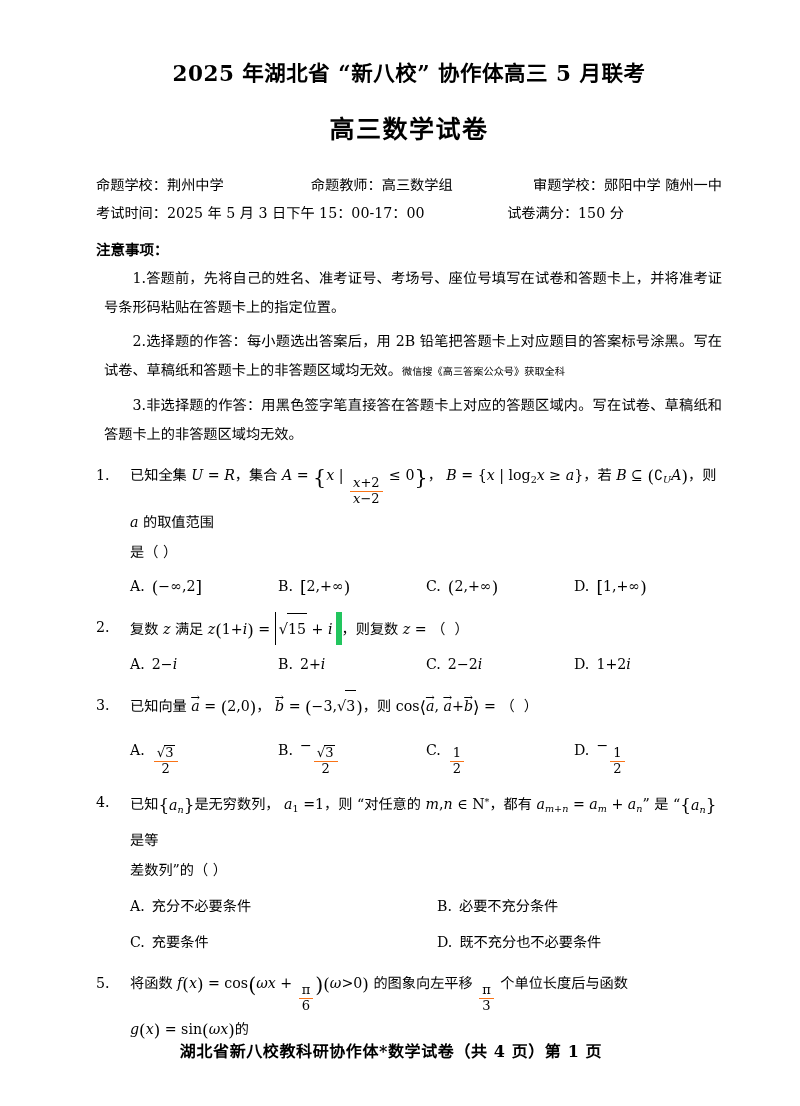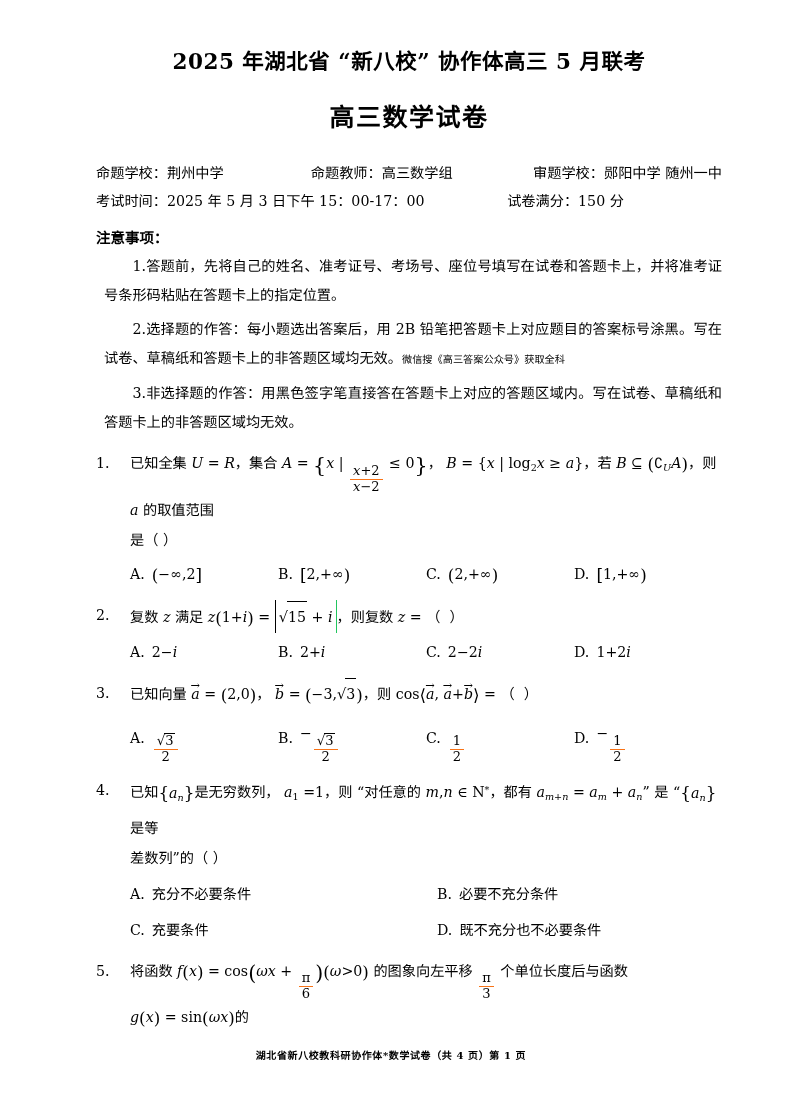--- a/index.html
+++ b/index.html
@@ -13,21 +13,21 @@
     height: 1106px;
     position: relative;
     font-family: "DejaVu Serif", "Liberation Serif", serif;
     color: #000000;
     overflow: hidden;
   }
   .page {
     width: 800px;
     height: 1076px;
     box-sizing: border-box;
-    padding: 30px 78px 0 96px;
+    padding: 42px 78px 0 96px;
     position: relative;
   }
 
   
   .paper-title {
     text-align: center;
     font-size: 21.5px;
     font-weight: bold;
     letter-spacing: 0.5px;
     margin-top: 14px;
@@ -156,30 +156,30 @@
   }
   .vec::after {
     content: "\2192";
     position: absolute;
     left: 50%;
     transform: translateX(-52%);
     top: -0.82em;
     font-size: 0.8em;
     font-style: normal;
   }
-  .absbar { display:inline-block; border-left:1px solid #000; border-right:1px solid #22c55e; padding:1px 3px; }
+  .absbar { display:inline-block; border-left:1px solid #000; border-right:6px solid #22c55e; padding:1px 3px; }
 
   
   .footer {
     position: absolute;
     left: 0;
     right: 18px;
     bottom: 14px;
     text-align: center;
-    font-size: 10px;
+    font-size: 16px;
     font-weight: bold;
     letter-spacing: 0.6px;
   }
 </style>
 </head>
 <body>
 
 <div class="page">
 
   <div class="paper-title">2025 年湖北省 “新八校” 协作体高三 5 月联考</div>

